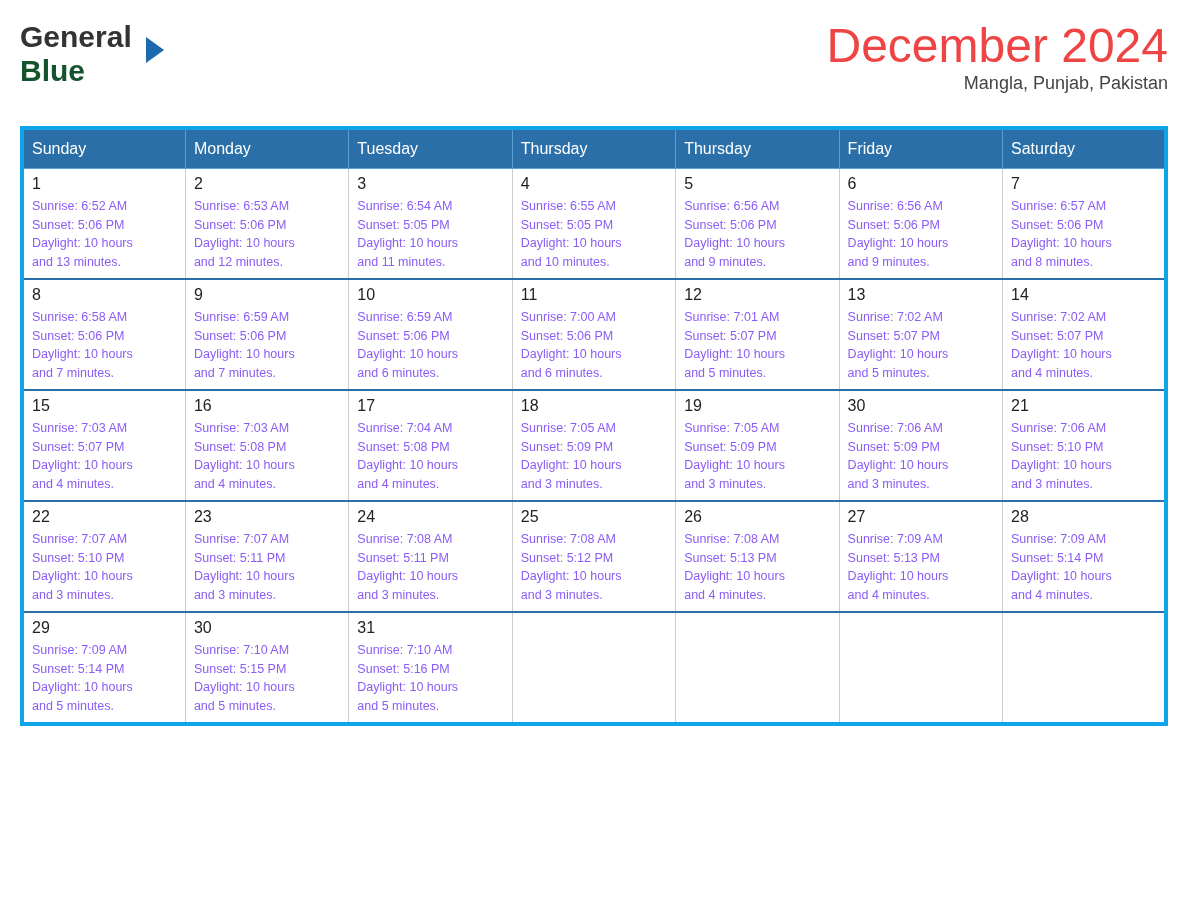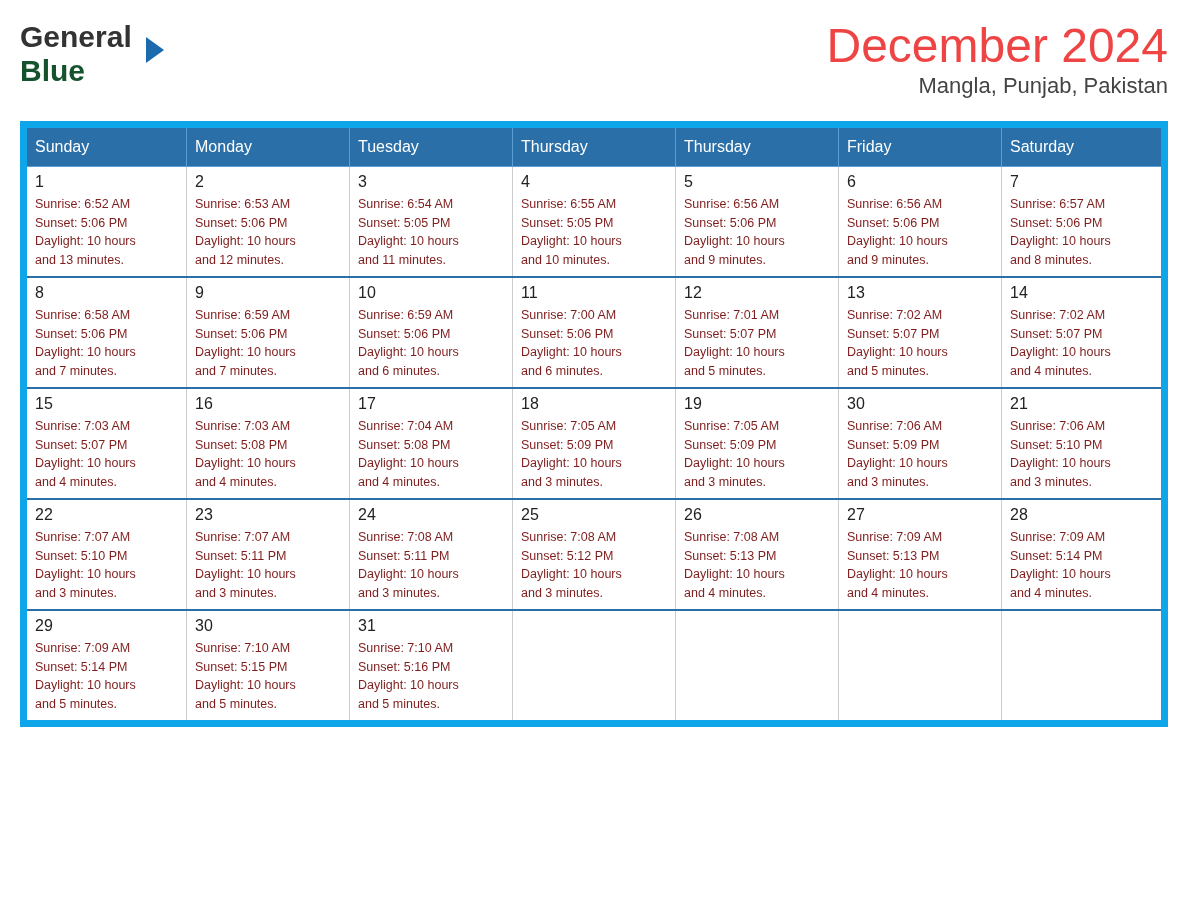--- a/index.html
+++ b/index.html
@@ -7,45 +7,45 @@
       font-family: Arial, sans-serif;
       background: #fff;
       padding: 20px;
       width: 1188px;
       min-height: 918px;
     }
     .header {
       display: flex;
       justify-content: space-between;
       align-items: flex-start;
-      margin-bottom: 22px;
+      margin-bottom: 32px;
     }
     .logo {
       display: flex;
       flex-direction: column;
       align-items: flex-start;
     }
     .title-block {
       text-align: right;
     }
     .title-block h1 {
       font-size: 48px;
       font-weight: normal;
       color: #ef4444;
       line-height: 1.1;
     }
     .title-block h2 {
-      font-size: 22px;
+      font-size: 18px;
       font-weight: normal;
       color: #444;
     }
     .calendar {
       width: 100%;
       border-collapse: collapse;
-      border: 7px solid #0ea5e9;
+      border: 4px solid #0ea5e9;
     }
     .calendar th {
       background-color: #2a6fa8;
       color: #fff;
       font-size: 16px;
       font-weight: normal;
       padding: 10px 8px;
       text-align: left;
       border: 1px solid #5a9fd4;
     }
@@ -61,21 +61,21 @@
     .day-number {
       font-size: 16px;
       font-weight: normal;
       color: #222;
       margin-bottom: 4px;
       display: block;
     }
     .day-info {
       font-size: 12.5px;
       line-height: 1.5;
-      color: #7f1d1d;
+      color: #8b5cf6;
     }
     .row-divider td {
       border-top: 2px solid #2a6fa8;
     }
     .logo-row {
       display: flex;
       align-items: center;
     }
     .logo-text-general {
       font-size: 30px;

